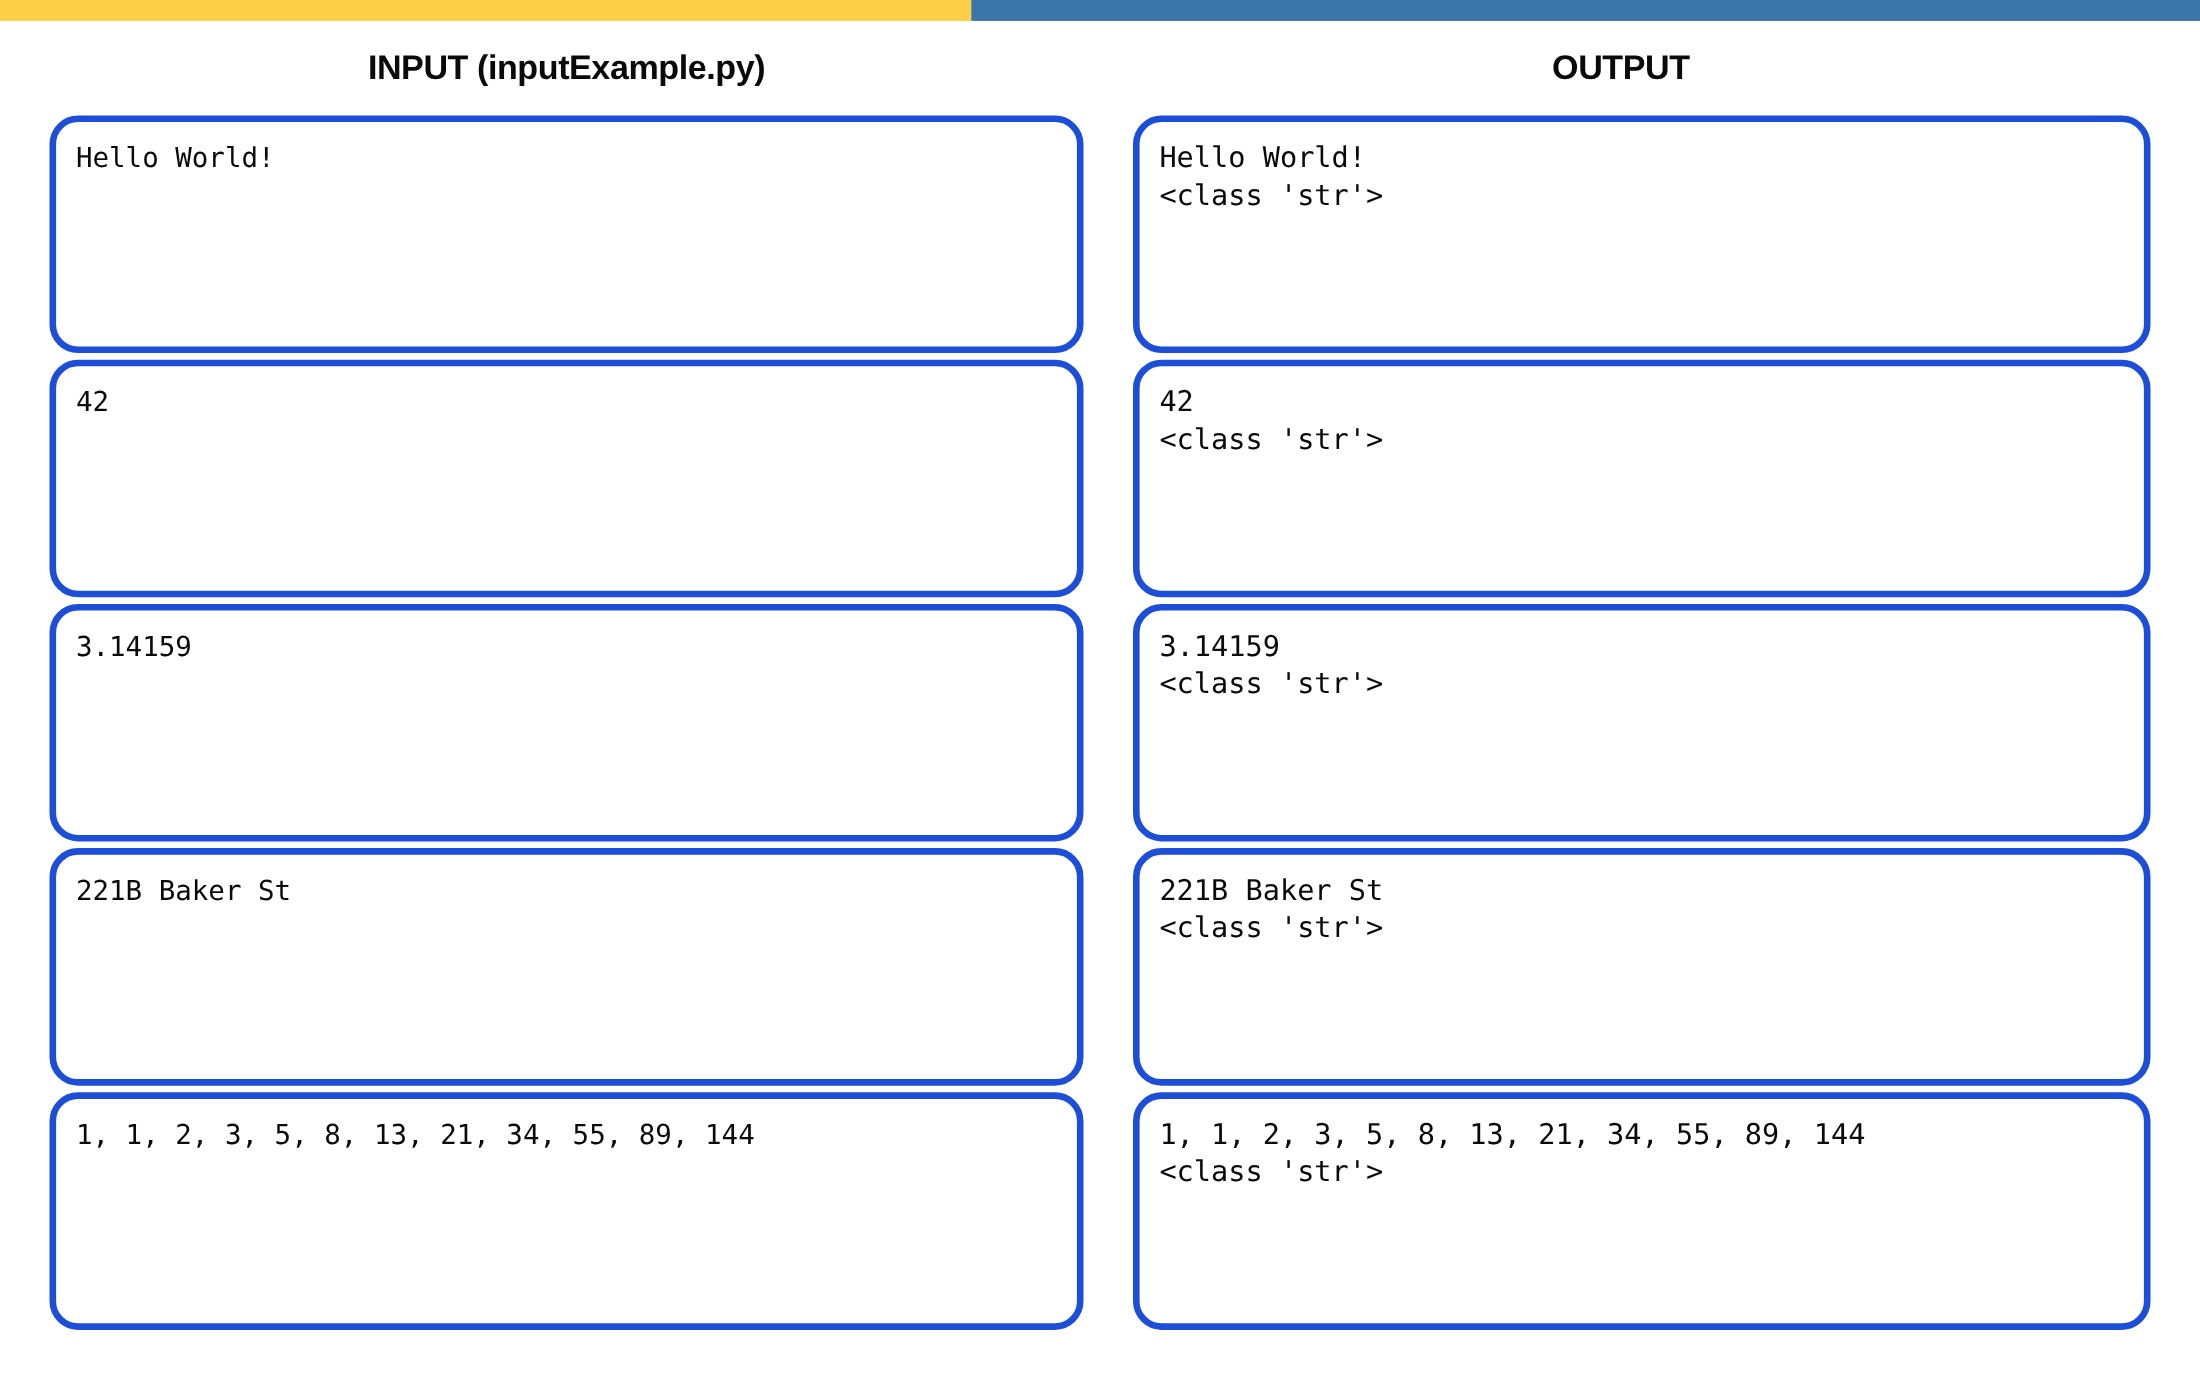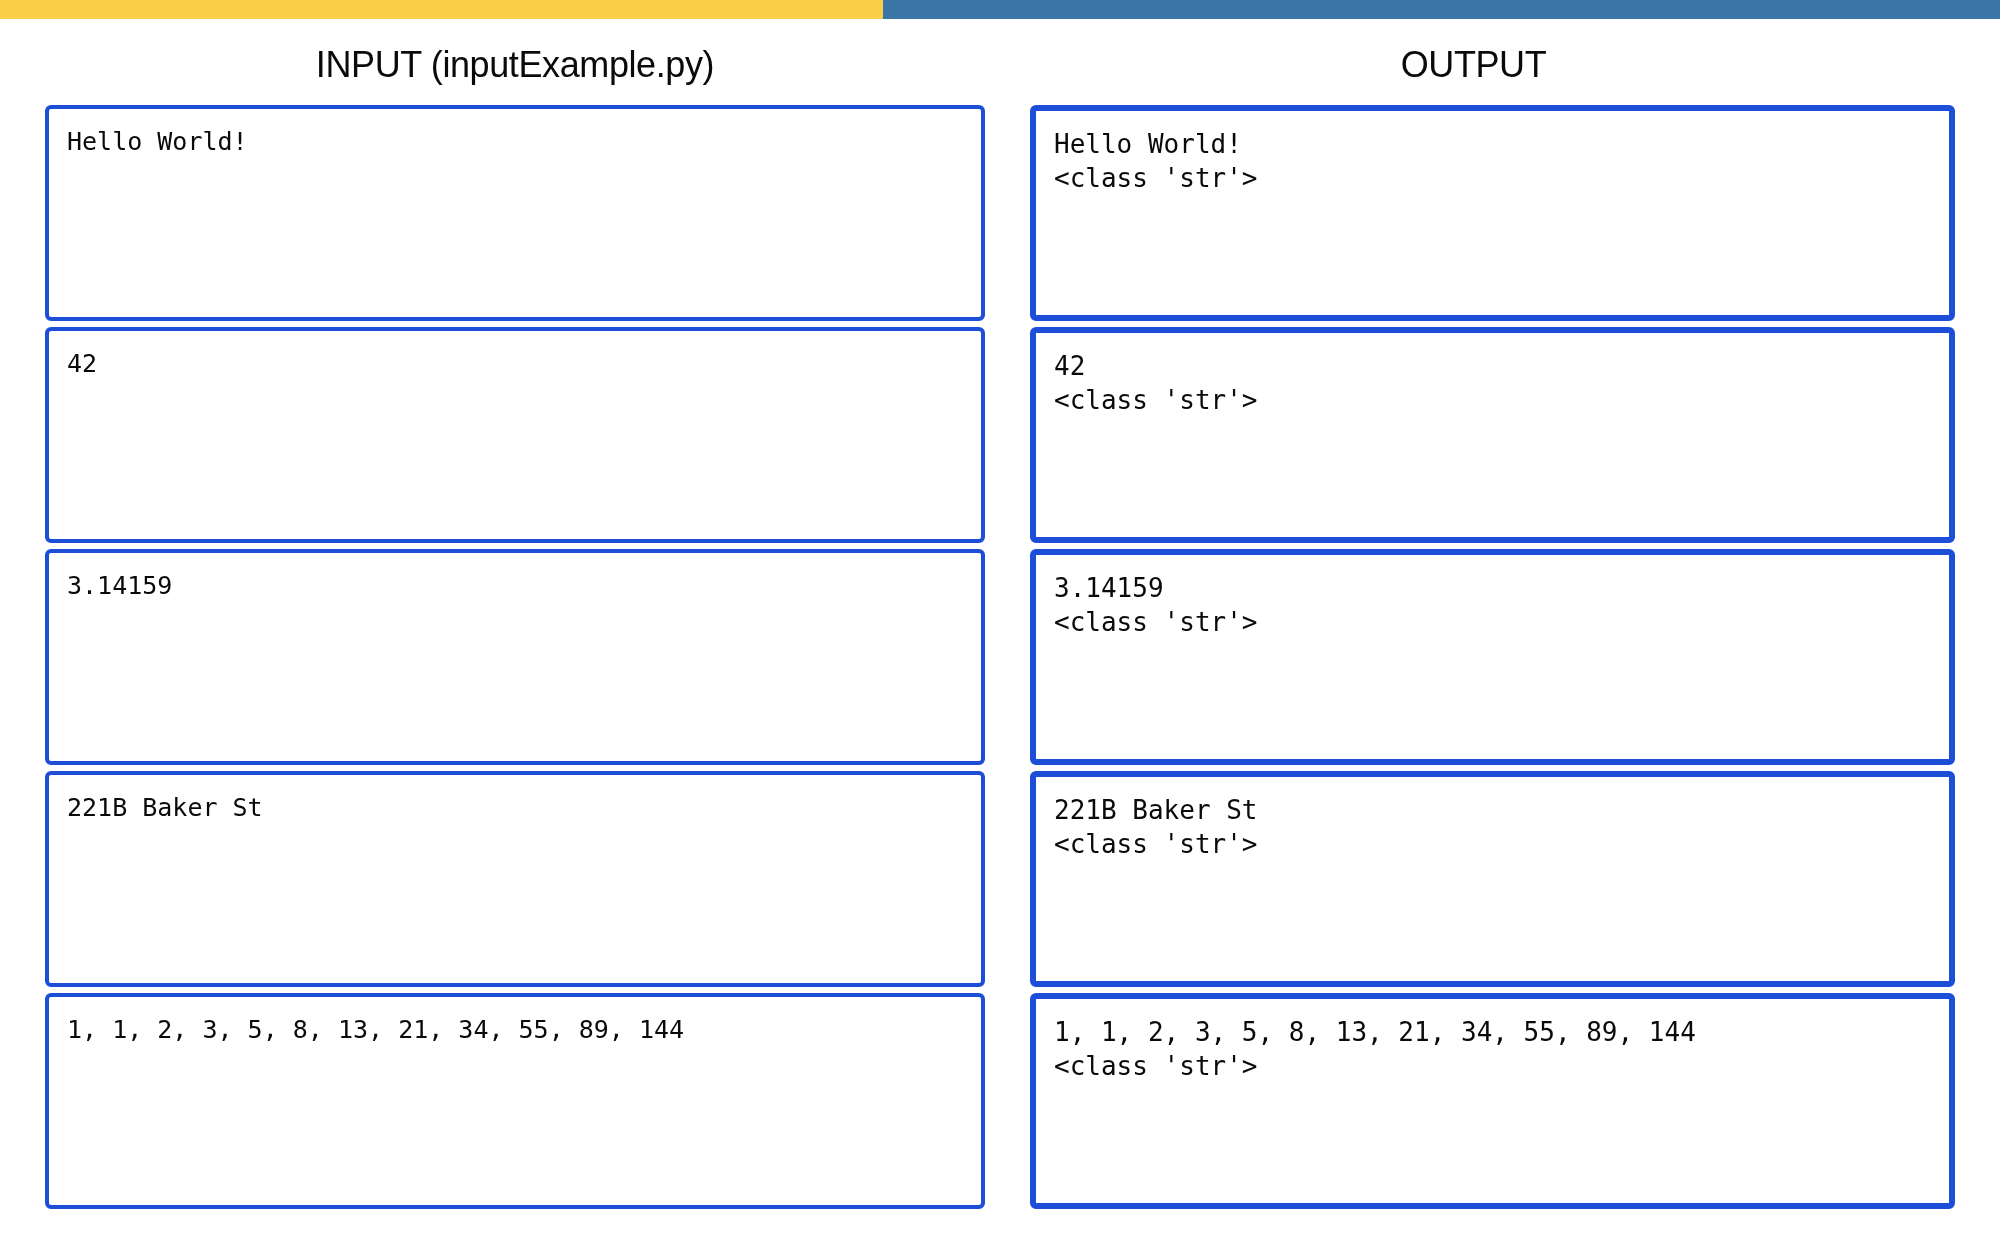--- a/index.html
+++ b/index.html
@@ -33,22 +33,22 @@
     flex: 1 1 auto;
     height: 100%;
     background: #3A75A8;
   }
 
   
   .col-header {
     position: absolute;
     top: 44px;
     font-family: "Liberation Sans", sans-serif;
-    font-weight: normal;
-    font-size: 36px;
+    font-weight: bold;
+    font-size: 31px;
     color: #0a0a0a;
     text-align: center;
     letter-spacing: -0.4px;
     white-space: nowrap;
   }
   #header-input {
     left: 45px;
     width: 940px;
   }
   #header-output {
@@ -65,22 +65,22 @@
     left: 45px;
     width: 940px;
   }
   #output-column {
     left: 1030px;
     width: 925px;
   }
 
   .box {
     box-sizing: border-box;
-    border: 4px solid #1d4ed8;
-    border-radius: 6px;
+    border: 6px solid #1d4ed8;
+    border-radius: 26px;
     background: #ffffff;
     height: 216px;
     margin-bottom: 6px;
     padding: 16px 18px 10px 18px;
     overflow: hidden;
   }
   #output-column .box {
     border-width: 6px;
   }
 

